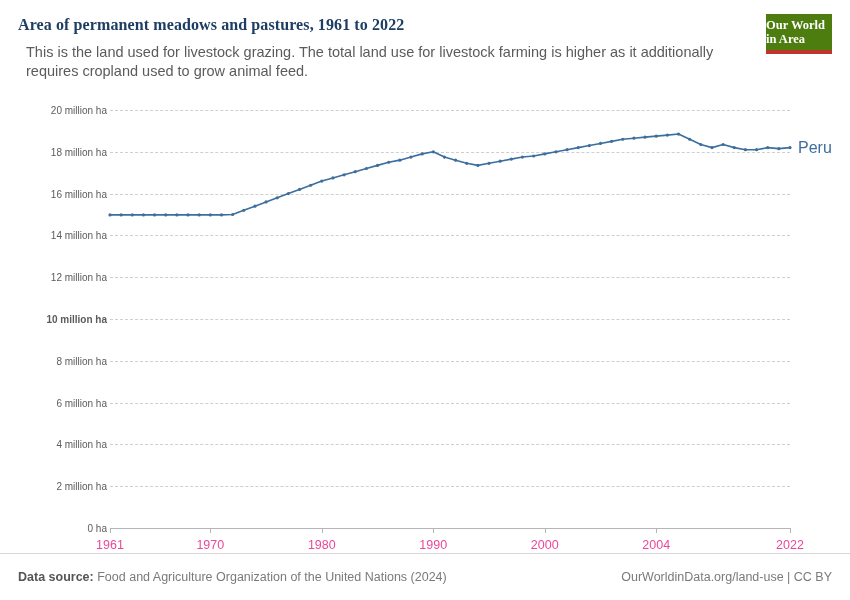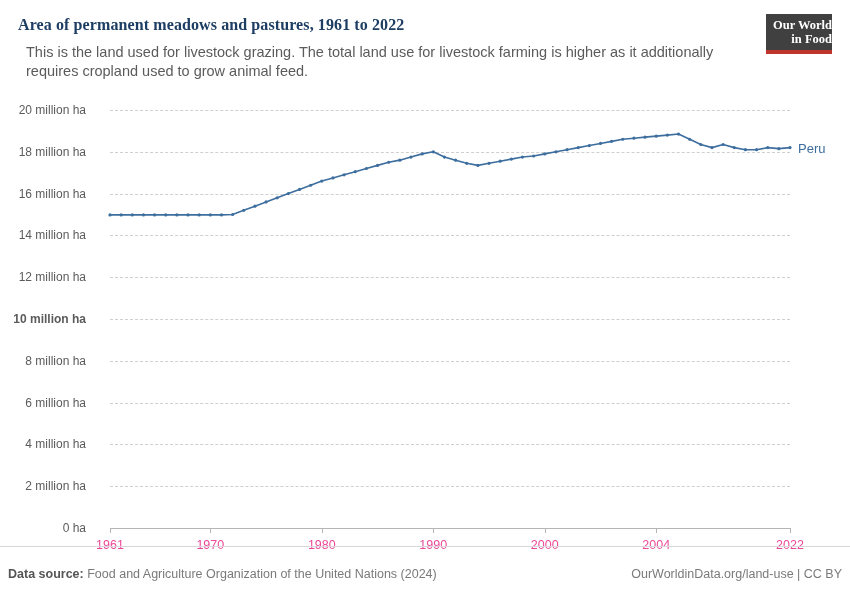--- a/index.html
+++ b/index.html
@@ -38,27 +38,27 @@
     max-width: 705px;
     margin: 8px;
     font-weight: 400;
   }
   .owid-logo {
     position: absolute;
     top: 14px;
     right: 18px;
     width: 66px;
     height: 40px;
-    background: #404040;
+    background: #4d7c0f;
     color: #ffffff;
     font-family: "Liberation Serif", serif;
     font-weight: 700;
     font-size: 12.5px;
     line-height: 1.12;
-    text-align: right;
+    text-align: left;
     padding-top: 4px;
     box-sizing: border-box;
     border-bottom: 4px solid #c0352b;
   }
   .chart-area {
     position: absolute;
     left: 18px;
     top: 96px;
     width: 814px;
     height: 460px;
@@ -66,23 +66,23 @@
   .plot {
     position: absolute;
     left: 92px;
     top: 14px;
     width: 680px;
     height: 418px;
   }
   .ytick {
     position: absolute;
     right: 100%;
-    margin-right: 24px;
+    margin-right: 3px;
     transform: translateY(-50%);
-    font-size: 12px;
+    font-size: 10px;
     color: #5b5b5b;
     white-space: nowrap;
   }
   .gridline {
     position: absolute;
     left: 0;
     width: 100%;
     border-top: 1px dashed #cfcfcf;
     height: 0;
   }
@@ -106,33 +106,33 @@
   }
   .xtick-mark {
     position: absolute;
     top: 0;
     width: 0;
     border-left: 1px solid #b5b5b5;
     height: 5px;
   }
   .series-label {
     position: absolute;
-    font-size: 13px;
+    font-size: 16px;
     color: #2b5c8a;
     white-space: nowrap;
     transform: translateY(-50%);
   }
   .footer {
     position: absolute;
     left: 0;
     right: 0;
     bottom: 0;
-    height: 54px;
+    height: 47px;
     border-top: 1px solid #d8d8d8;
-    padding: 0 8px;
+    padding: 0 18px;
     box-sizing: border-box;
     display: flex;
     align-items: center;
     justify-content: space-between;
     font-size: 12.5px;
     color: #7a7a7a;
   }
   .footer-left strong {
     color: #555555;
     font-weight: 700;
@@ -150,21 +150,21 @@
     overflow: visible;
   }
 </style>
 </head>
 <body>
 
 <div class="page">
 
   <div class="owid-logo">
     <div>Our World</div>
-    <div>in Food</div>
+    <div>in Area</div>
   </div>
 
   <h1 class="title">Area of permanent meadows and pastures, 1961 to 2022</h1>
   <p class="subtitle">This is the land used for livestock grazing. The total land use for livestock farming is higher as it additionally requires cropland used to grow animal feed.</p>
 
   <div class="chart-area">
     <div class="plot" id="plot">
         <div class="gridline zero" style="top: 418px;"></div>
         <div class="ytick" style="top: 418px;">0 ha</div>
         <div class="gridline" style="top: 376.2px;"></div>

